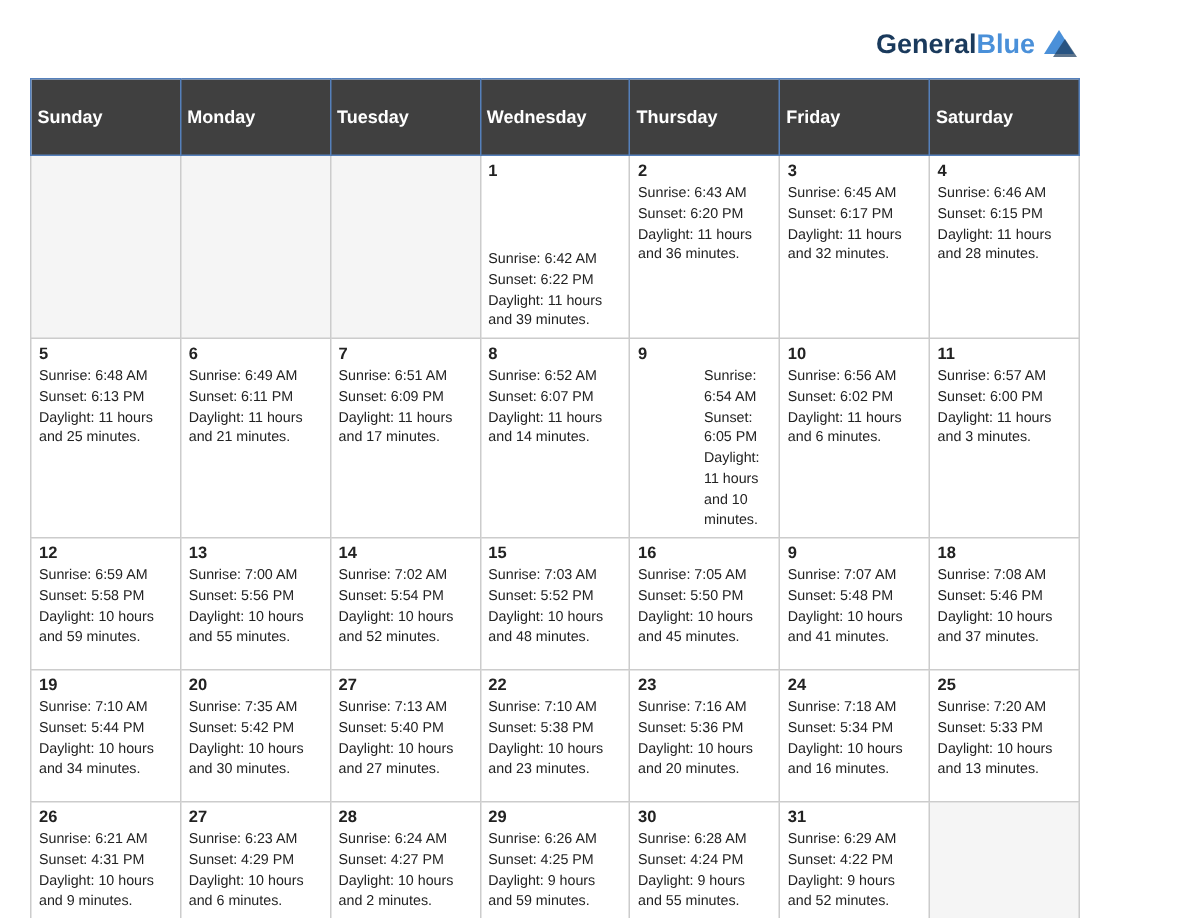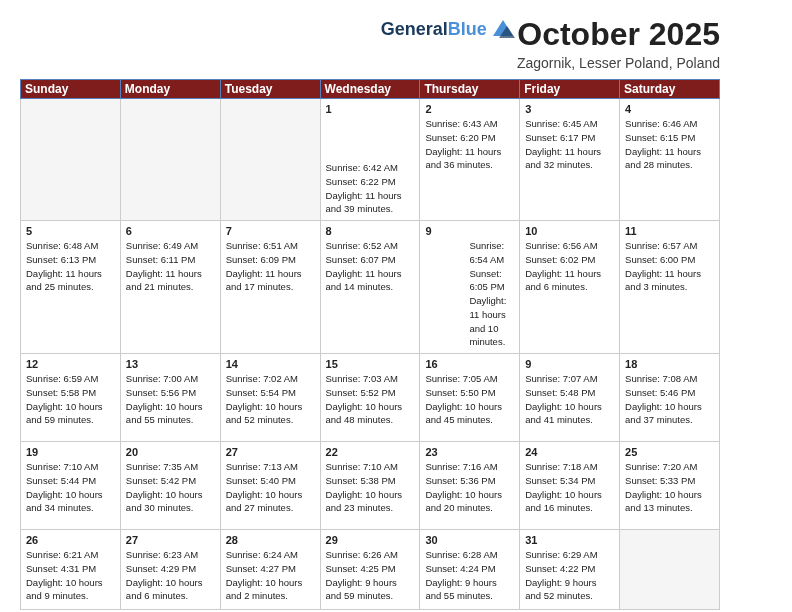--- a/index.html
+++ b/index.html
@@ -56,25 +56,25 @@
       margin-top: 2px;
     }
     .calendar {
       flex: 1;
       border: 1px solid #ccc;
       border-collapse: collapse;
       width: 100%;
       table-layout: fixed;
     }
     .calendar th {
-      background: #7f1d1d;
+      background: #404040;
       color: #fff;
       font-size: 12px;
       font-weight: bold;
-      padding: 2px 4px;
+      padding: 18px 4px;
       text-align: left;
       border: 1px solid #5580bb;
     }
     .calendar td {
       border: 1px solid #ccc;
       vertical-align: top;
       padding: 4px 5px;
       font-size: 10px;
       color: #222;
       background: #fff;
@@ -105,24 +105,20 @@
     <div class="logo">
       <div>
         <div style="display:flex;align-items:center;">
           <span class="logo-text">General<span>Blue</span></span>
           <svg class="logo-icon" viewBox="0 0 28 28">
             <polygon points="14,4 24,20 4,20" fill="#4a90d9"></polygon>
             <polygon points="18,10 26,22 10,22" fill="#1a3a5c" opacity="0.7"></polygon>
           </svg>
         </div>
       </div>
-    </div>
-    <div class="title-block">
-      <div class="month-title">October 2025</div>
-      <div class="location">Zagornik, Lesser Poland, Poland</div>
     </div>
   </div>
 
   <table class="calendar">
     <thead>
       <tr>
         <th>Sunday</th>
         <th>Monday</th>
         <th>Tuesday</th>
         <th>Wednesday</th>

